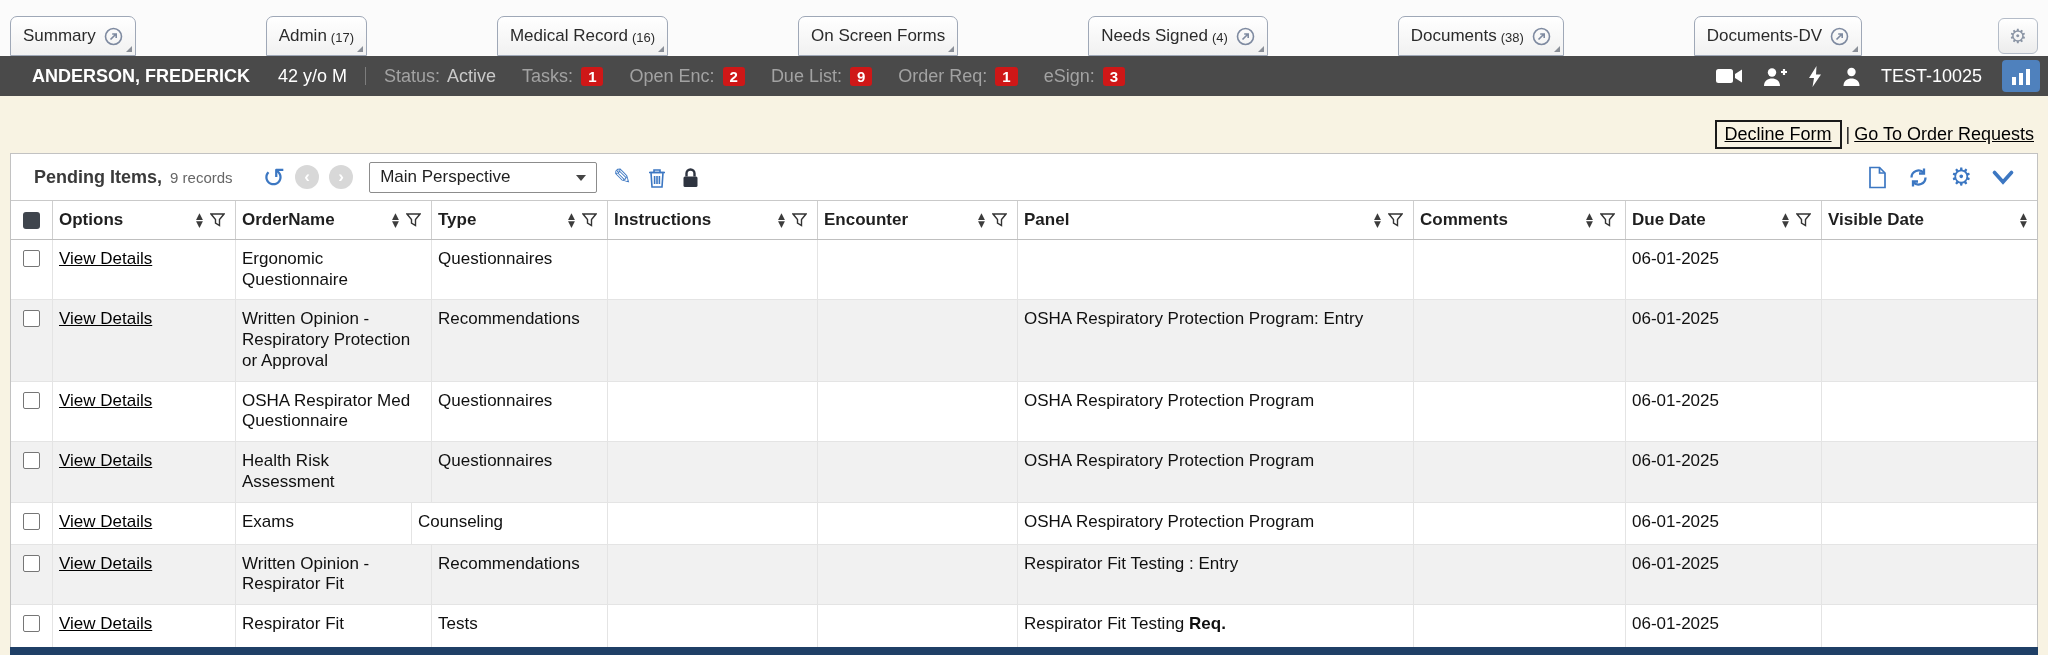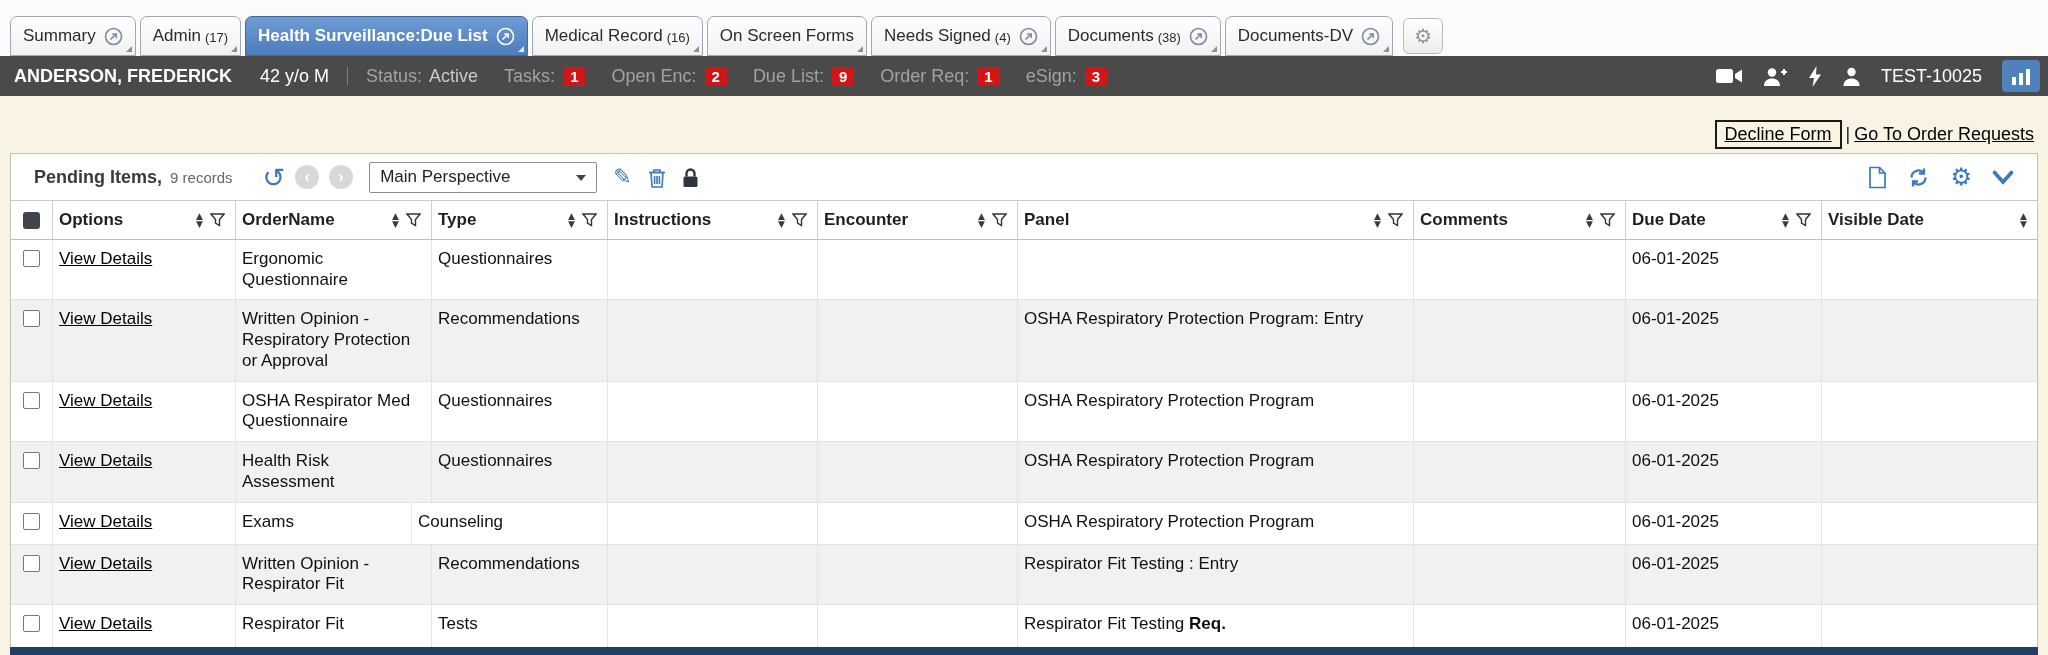--- a/index.html
+++ b/index.html
@@ -5,33 +5,33 @@
   * { box-sizing: border-box; margin: 0; padding: 0; }
   html, body { width: 2048px; height: 655px; overflow: hidden; }
   body {
     font-family: "Liberation Sans", sans-serif;
     display: flex; flex-direction: column;
     position: relative; background: #f8f3e3;
   }
   .uni-icon { font-family: "DejaVu Sans", sans-serif; }
 
   
-  .tabbar { height: 56px; min-height: 56px; padding: 8px 10px 0; display: flex; align-items: flex-end; gap: 4px; background: #fbfbfb; }
+  .tabbar { height: 56px; min-height: 56px; padding: 8px 10px 0; display: flex; align-items: flex-end; gap: 4px; background: #fbfbfb; justify-content: space-between; }
   .tab { position: relative; height: 40px; display: flex; align-items: center; padding: 0 12px; background: linear-gradient(#ffffff, #f1f1f1); border: 1px solid #9fa8b7; border-radius: 7px 7px 0 0; font-size: 17px; color: #2b2b2b; cursor: pointer; white-space: nowrap; }
   .tab::after { content: ""; position: absolute; right: 3px; bottom: 3px; border-left: 6px solid transparent; border-bottom: 6px solid #8a8f98; }
   .tab .count { font-size: 13px; margin-left: 4px; position: relative; top: 1px; }
   .tab.active { background: linear-gradient(#6f9cd6, #4c7cba); color: #ffffff; font-weight: bold; border-color: #44699c; }
   .tab.active::after { border-bottom-color: #dfe8f5; }
   .popout { margin-left: 8px; display: flex; color: #7e8aa0; }
   .tab.active .popout { color: #ffffff; }
   .tab-gear { height: 36px; width: 40px; margin-left: 6px; margin-bottom: 2px; border: 1px solid #b4bcc8; border-radius: 6px; background: linear-gradient(#ffffff, #ececec); display: flex; align-items: center; justify-content: center; cursor: pointer; }
   .gears { font-size: 20px; color: #8b95a5; line-height: 1; }
 
   
-  .banner { height: 40px; min-height: 40px; background: #4a4a4a; display: flex; align-items: center; padding: 0 8px 0 14px; font-size: 18px; color: #eeeeee; }
+  .banner { height: 40px; min-height: 40px; background: #4a4a4a; display: flex; align-items: center; padding: 0 8px 0 32px; font-size: 18px; color: #eeeeee; }
   .b-name { font-weight: bold; color: #ffffff; white-space: nowrap; }
   .b-age { margin-left: 28px; color: #ffffff; white-space: nowrap; }
   .bdiv { width: 1px; height: 18px; background: #7d7d7d; margin: 0 18px; }
   .b-label { color: #a2a2a2; white-space: nowrap; }
   .b-value { color: #c9c9c9; margin-left: 7px; }
   .b-counter { display: flex; align-items: center; margin-left: 26px; gap: 8px; }
   .badge { background: #cf1717; color: #fff; font-weight: bold; font-size: 15px; padding: 1px 7px; border-radius: 3px; cursor: pointer; }
   .b-right { margin-left: auto; display: flex; align-items: center; gap: 20px; }
   .b-id { color: #ffffff; white-space: nowrap; }
   .chart-btn { width: 38px; height: 32px; background: #4f81bd; border-radius: 4px; display: flex; align-items: center; justify-content: center; cursor: pointer; }
@@ -107,29 +107,20 @@
     <span class="popout">
         <svg width="19" height="19" viewBox="0 0 19 19">
           <circle cx="9.5" cy="9.5" r="8" fill="none" stroke="currentColor" stroke-width="1.6"></circle>
           <path d="M6.5 12.5 L12 7 M8.2 7 h4 v4" fill="none" stroke="currentColor" stroke-width="1.6"></path>
         </svg>
       </span>
   </div>
   <div class="tab">
     <span>Admin</span>
     <span class="count">(17)</span>
-  </div>
-  <div class="tab active">
-    <span>Health Surveillance:Due List</span>
-    <span class="popout">
-        <svg width="19" height="19" viewBox="0 0 19 19">
-          <circle cx="9.5" cy="9.5" r="8" fill="none" stroke="currentColor" stroke-width="1.6"></circle>
-          <path d="M6.5 12.5 L12 7 M8.2 7 h4 v4" fill="none" stroke="currentColor" stroke-width="1.6"></path>
-        </svg>
-      </span>
   </div>
   <div class="tab">
     <span>Medical Record</span>
     <span class="count">(16)</span>
   </div>
   <div class="tab">
     <span>On Screen Forms</span>
   </div>
   <div class="tab">
     <span>Needs Signed</span>

